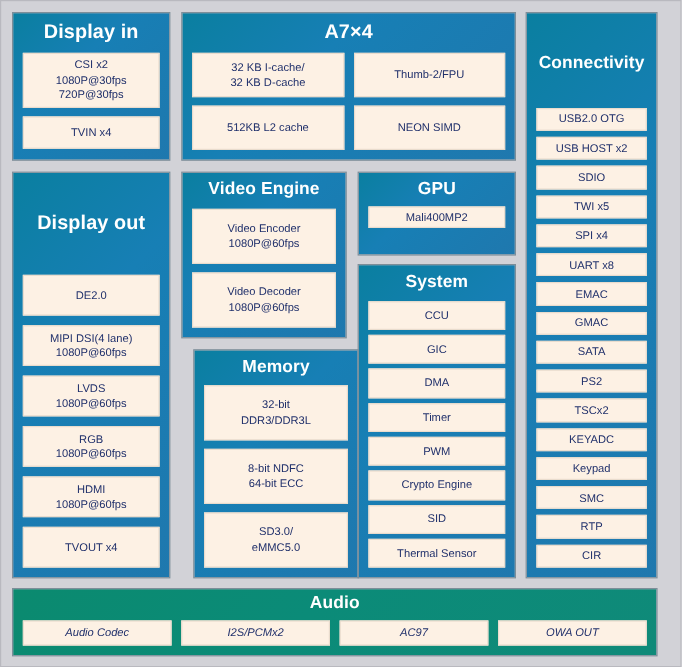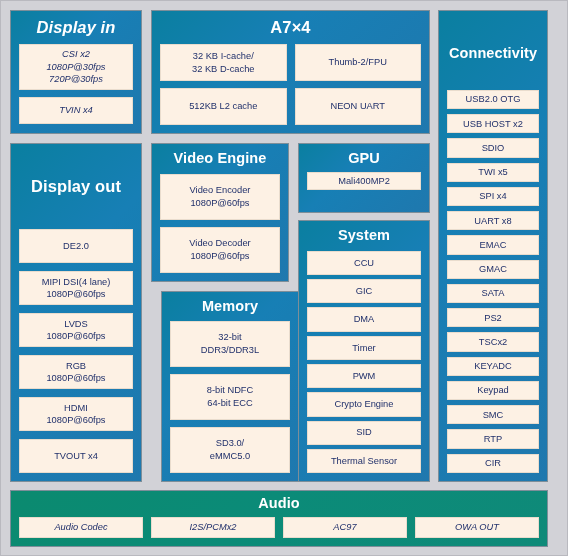--- a/index.html
+++ b/index.html
@@ -67,21 +67,21 @@
   }
   .box .l2 { display: block; }
 
   .stack {
     display: flex;
     flex-direction: column;
     flex: 1 1 auto;
   }
 
   
-  #p-display-in   { left: 9px;   top: 9px;   width: 132px; height: 124px; font-style: italic; }
+  #p-display-in   { left: 9px;   top: 9px;   width: 132px; height: 124px; }
   #p-a7           { left: 150px; top: 9px;   width: 279px; height: 124px; }
   #p-connect      { left: 437px; top: 9px;   width: 110px; height: 472px; }
 
   #p-display-out  { left: 9px;   top: 142px; width: 132px; height: 339px; }
   #p-video        { left: 150px; top: 142px; width: 138px; height: 139px; }
   #p-memory       { left: 160px; top: 290px; width: 138px; height: 191px; }
   #p-gpu          { left: 297px; top: 142px; width: 132px; height: 70px;  }
   #p-system       { left: 297px; top: 219px; width: 132px; height: 262px; }
 
   #p-audio        { left: 9px;   top: 489px; width: 538px; height: 57px;
@@ -169,21 +169,21 @@
         <span class="l2">32 KB I-cache/</span>
         <span class="l2">32 KB D-cache</span>
       </div>
       <div class="box">
         <span class="l2">Thumb-2/FPU</span>
       </div>
       <div class="box">
         <span class="l2">512KB L2 cache</span>
       </div>
       <div class="box">
-        <span class="l2">NEON UART</span>
+        <span class="l2">NEON SIMD</span>
       </div>
     </div>
   </div>
 
   <div class="panel" id="p-connect">
     <div class="panel-title t-md">Connectivity</div>
     <div class="stack">
       <div class="box">
           <span class="l2">USB2.0 OTG</span>
         </div>

